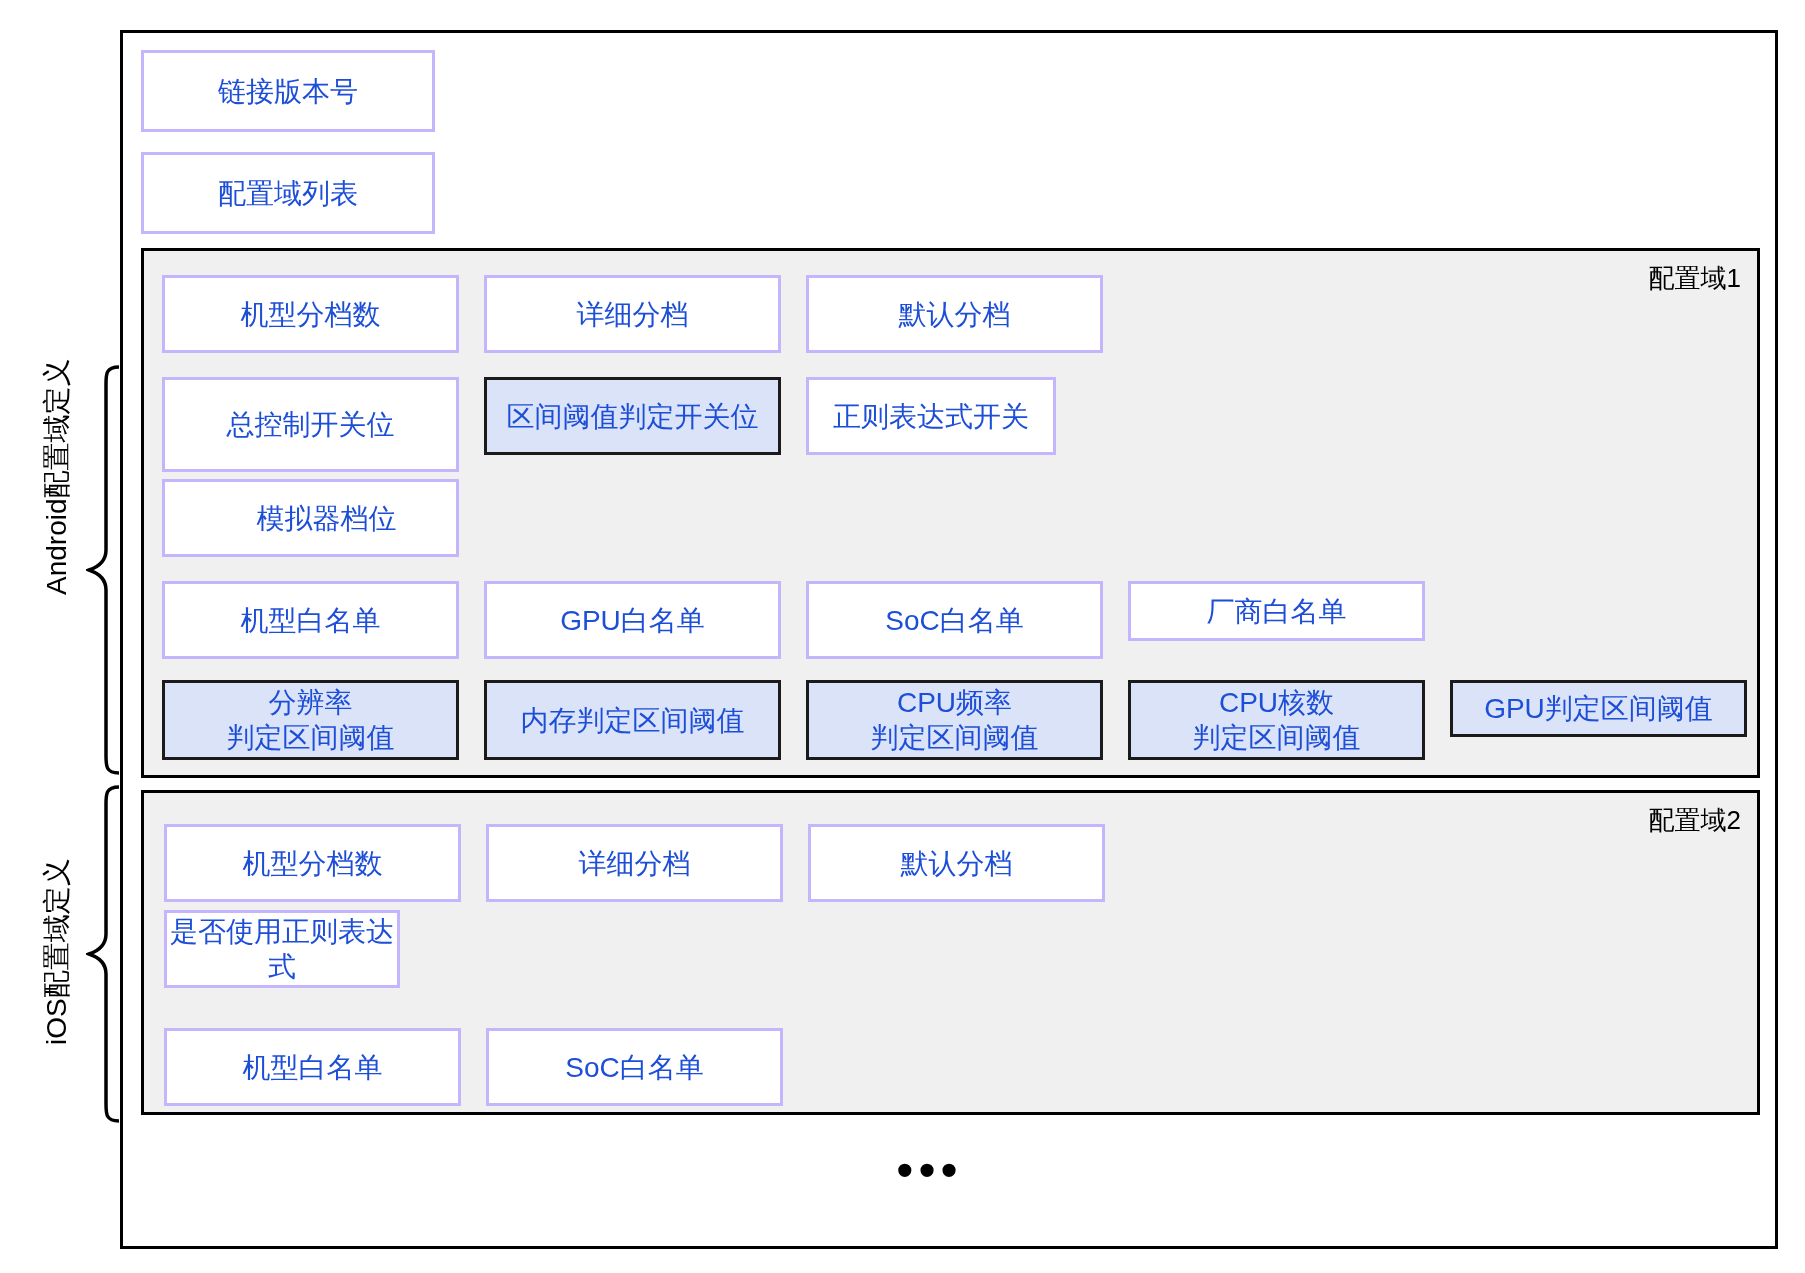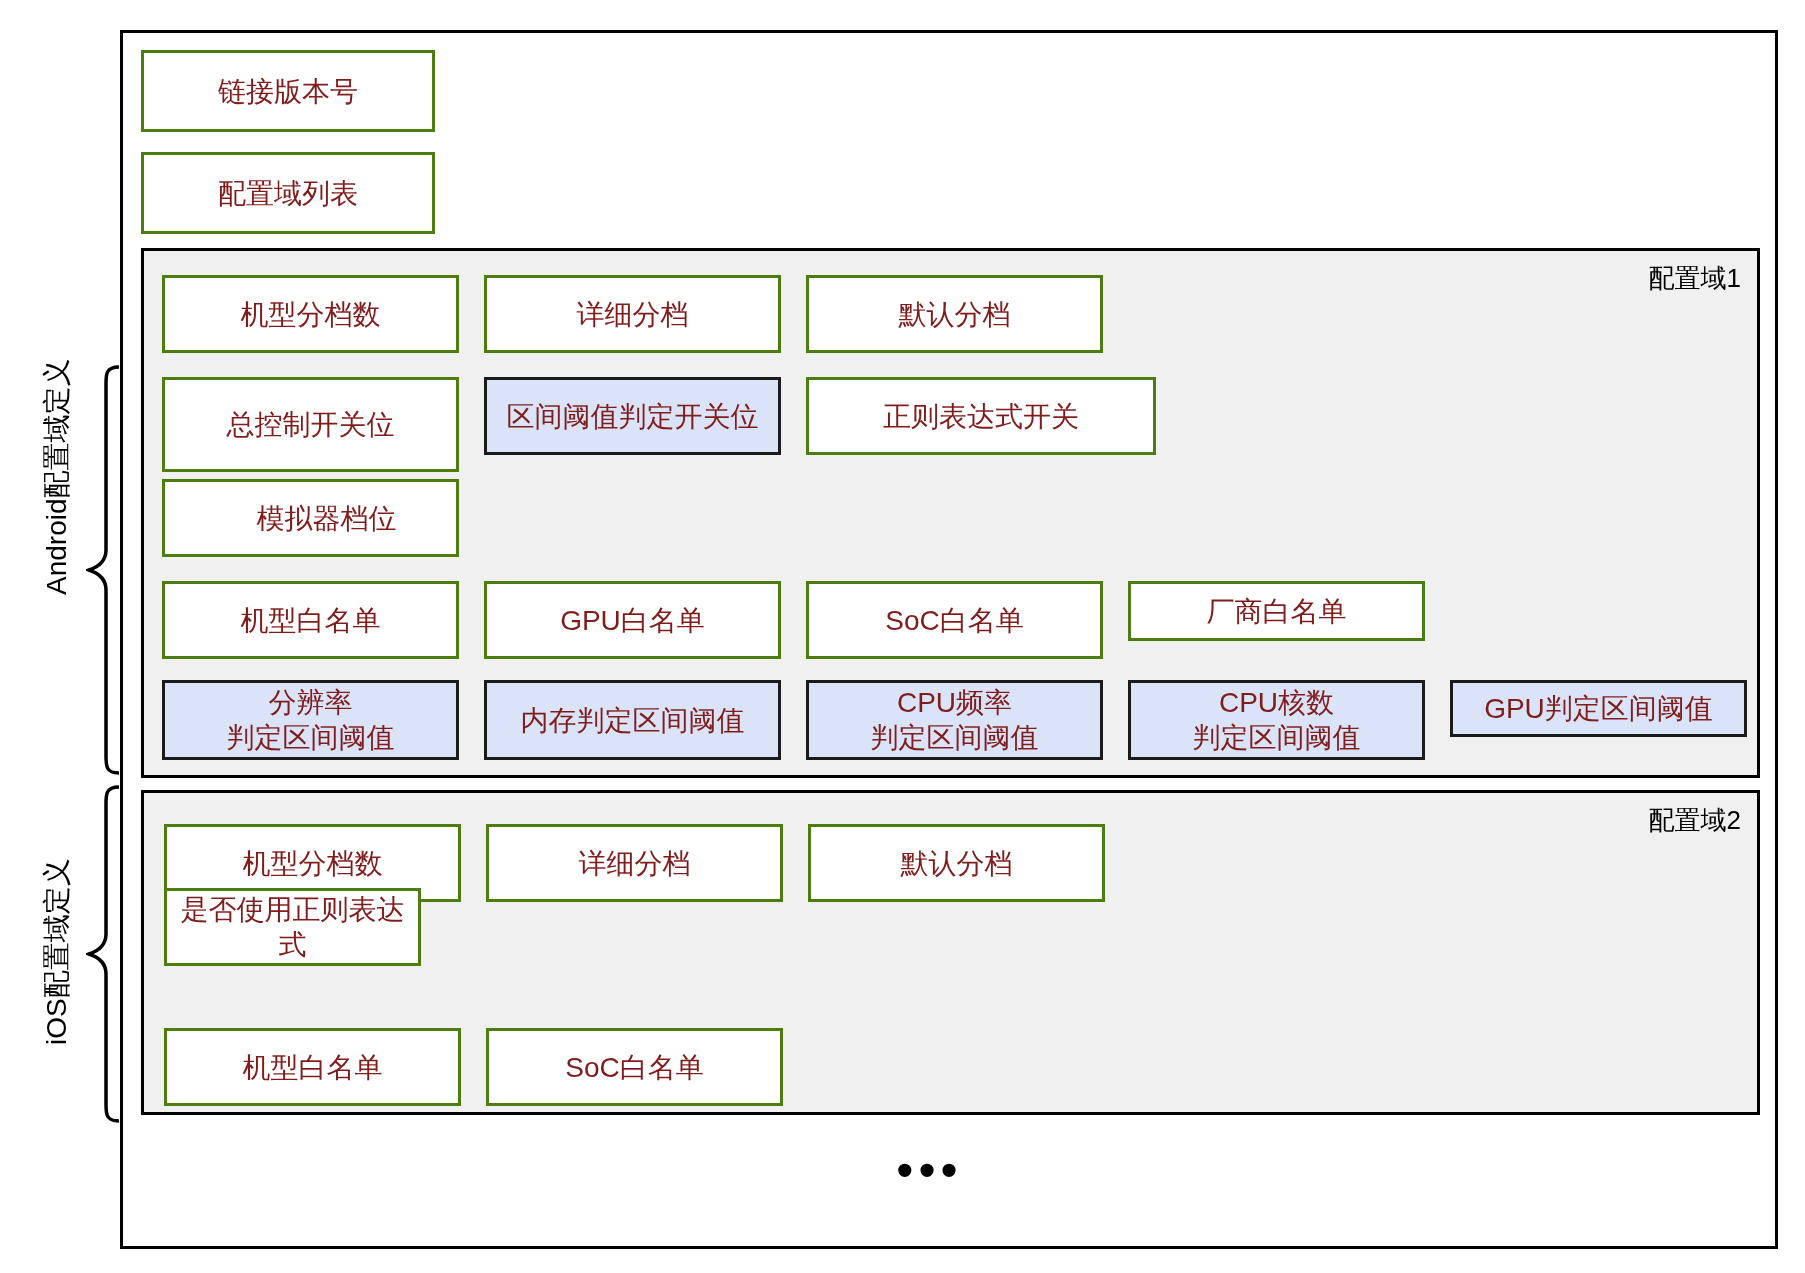--- a/index.html
+++ b/index.html
@@ -28,29 +28,29 @@
     height: 1219px;
     border: 3px solid #000000;
     box-sizing: border-box;
     background: #ffffff;
   }
 
   
   .node {
     position: absolute;
     box-sizing: border-box;
-    border: 3px solid #4d7c0f;
+    border: 3px solid #c4b5fd;
     background: #ffffff;
     display: flex;
     align-items: center;
     justify-content: center;
     text-align: center;
     font-size: 28px;
     line-height: 1.25;
-    color: #7f1d1d;
+    color: #1d4ed8;
     white-space: pre-line;
   }
   .node.blue {
     background: #dae3f7;
     border-color: #1b1b1b;
   }
 
   
   .domain-panel {
     position: absolute;
@@ -118,21 +118,21 @@
   <div class="domain-panel" style="left:141px; top:248px; width:1619px; height:530px;">
     <span class="domain-label">配置域1</span>
   </div>
 
   <div class="node" style="left:162px; top:275px; width:297px; height:78px;">机型分档数</div>
   <div class="node" style="left:484px; top:275px; width:297px; height:78px;">详细分档</div>
   <div class="node" style="left:806px; top:275px; width:297px; height:78px;">默认分档</div>
 
   <div class="node" style="left:162px; top:377px; width:297px; height:95px;">总控制开关位</div>
   <div class="node blue" style="left:484px; top:377px; width:297px; height:78px;">区间阈值判定开关位</div>
-  <div class="node" style="left:806px; top:377px; width:350px; height:78px;">正则表达式开关</div>
+  <div class="node" style="left:806px; top:377px; width:250px; height:78px;">正则表达式开关</div>
 
   <div class="node" style="left:162px; top:479px; width:297px; height:78px;padding-left:32px;">模拟器档位</div>
 
   <div class="node" style="left:162px; top:581px; width:297px; height:78px;">机型白名单</div>
   <div class="node" style="left:484px; top:581px; width:297px; height:78px;">GPU白名单</div>
   <div class="node" style="left:806px; top:581px; width:297px; height:78px;">SoC白名单</div>
   <div class="node" style="left:1128px; top:581px; width:297px; height:60px;">厂商白名单</div>
 
   <div class="node blue" style="left:162px; top:680px; width:297px; height:80px;">分辨率
 判定区间阈值</div>
@@ -144,20 +144,20 @@
   <div class="node blue" style="left:1450px; top:680px; width:297px; height:57px;">GPU判定区间阈值</div>
 
   <div class="domain-panel" style="left:141px; top:790px; width:1619px; height:325px;">
     <span class="domain-label">配置域2</span>
   </div>
 
   <div class="node" style="left:164px; top:824px; width:297px; height:78px;">机型分档数</div>
   <div class="node" style="left:486px; top:824px; width:297px; height:78px;">详细分档</div>
   <div class="node" style="left:808px; top:824px; width:297px; height:78px;">默认分档</div>
 
-  <div class="node" style="left:164px; top:888px; width:257px; height:78px;">是否使用正则表达式</div>
+  <div class="node" style="left:164px; top:910px; width:236px; height:78px;">是否使用正则表达式</div>
 
   <div class="node" style="left:164px; top:1028px; width:297px; height:78px;">机型白名单</div>
   <div class="node" style="left:486px; top:1028px; width:297px; height:78px;">SoC白名单</div>
 
   <div class="ellipsis" style="left:930px; top:1170px; transform:translate(-50%,-50%);">•••</div>
 
 </div>
 
 </body></html>

